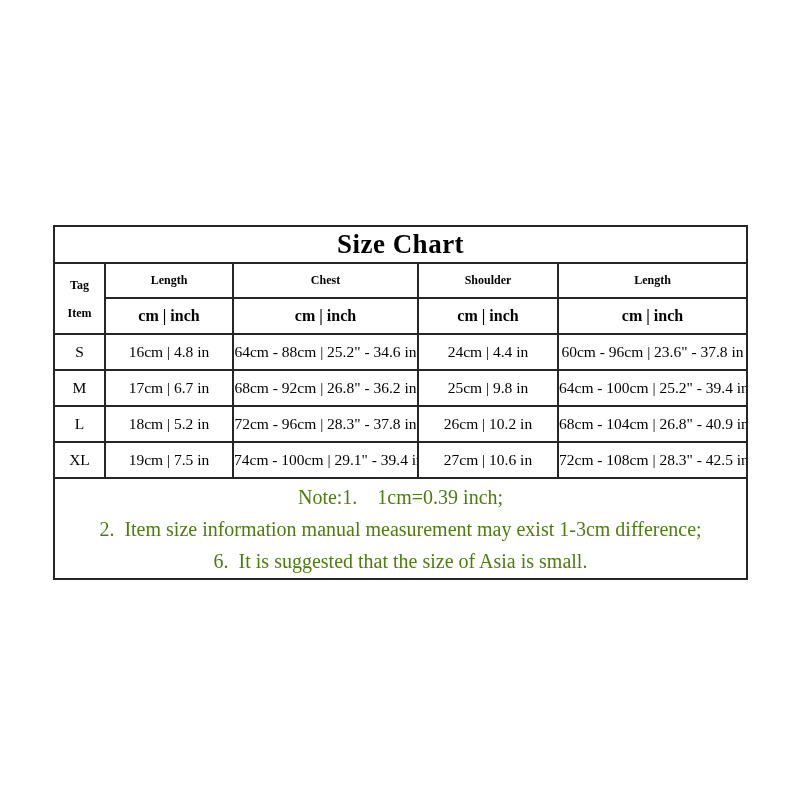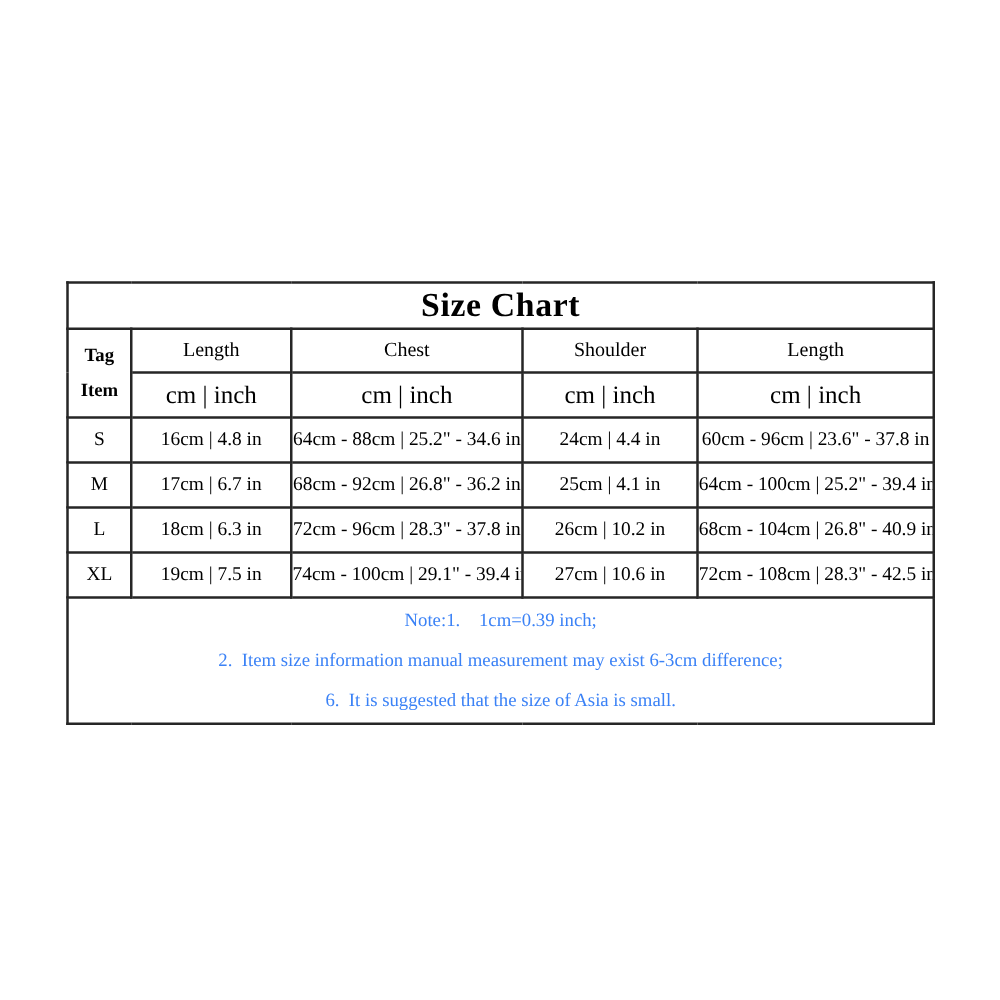--- a/index.html
+++ b/index.html
@@ -30,52 +30,52 @@
     padding: 0;
     overflow: hidden;
   }
   td.title-cell {
     height: 35px;
     font-size: 27px;
     font-weight: bold;
     letter-spacing: 0.5px;
   }
   td.tag-cell {
-    font-size: 15px;
+    font-size: 12px;
     font-weight: bold;
     line-height: 28px;
   }
   td.col-head {
     height: 33px;
-    font-size: 16px;
-    font-weight: normal;
+    font-size: 12px;
+    font-weight: bold;
   }
   td.unit-head {
     height: 34px;
-    font-size: 20px;
-    font-weight: normal;
+    font-size: 16px;
+    font-weight: bold;
     border-radius: 11px;
   }
   td.data-cell {
     height: 34px;
     font-size: 15.5px;
     white-space: nowrap;
   }
   td.notes-cell {
     height: 99px;
     text-align: left;
     vertical-align: top;
     padding: 8px 4px 0 3px;
   }
   .note-line {
     margin: 0;
-    font-size: 15px;
+    font-size: 20px;
     line-height: 32px;
     white-space: pre-wrap;
-    color: #3b82f6;
+    color: #4d7c0f;
   }
 </style>
 </head>
 <body>
 
 <div class="canvas">
   <table class="size-table">
     <colgroup>
       <col style="width:51px">
       <col style="width:128px">
@@ -112,42 +112,42 @@
       <td class="data-cell">16cm | 4.8 in</td>
       <td class="data-cell">64cm - 88cm | 25.2" - 34.6 in</td>
       <td class="data-cell">24cm | 4.4 in</td>
       <td class="data-cell">60cm - 96cm | 23.6" - 37.8 in</td>
     </tr>
 
     <tr>
       <td class="data-cell">M</td>
       <td class="data-cell">17cm | 6.7 in</td>
       <td class="data-cell">68cm - 92cm | 26.8" - 36.2 in</td>
-      <td class="data-cell">25cm | 4.1 in</td>
+      <td class="data-cell">25cm | 9.8 in</td>
       <td class="data-cell">64cm - 100cm | 25.2" - 39.4 in</td>
     </tr>
 
     <tr>
       <td class="data-cell">L</td>
-      <td class="data-cell">18cm | 6.3 in</td>
+      <td class="data-cell">18cm | 5.2 in</td>
       <td class="data-cell">72cm - 96cm | 28.3" - 37.8 in</td>
       <td class="data-cell">26cm | 10.2 in</td>
       <td class="data-cell">68cm - 104cm | 26.8" - 40.9 in</td>
     </tr>
 
     <tr>
       <td class="data-cell">XL</td>
       <td class="data-cell">19cm | 7.5 in</td>
       <td class="data-cell">74cm - 100cm | 29.1" - 39.4 in</td>
       <td class="data-cell">27cm | 10.6 in</td>
       <td class="data-cell">72cm - 108cm | 28.3" - 42.5 in</td>
     </tr>
 
     <tr>
       <td class="notes-cell" colspan="5">
         <p class="note-line">Note:1.    1cm=0.39 inch;</p>
-        <p class="note-line">2.  Item size information manual measurement may exist 6-3cm difference;</p>
+        <p class="note-line">2.  Item size information manual measurement may exist 1-3cm difference;</p>
         <p class="note-line">6.  It is suggested that the size of Asia is small.</p>
       </td>
     </tr>
   </tbody>
     </table>
 </div>
 
 </body></html>

